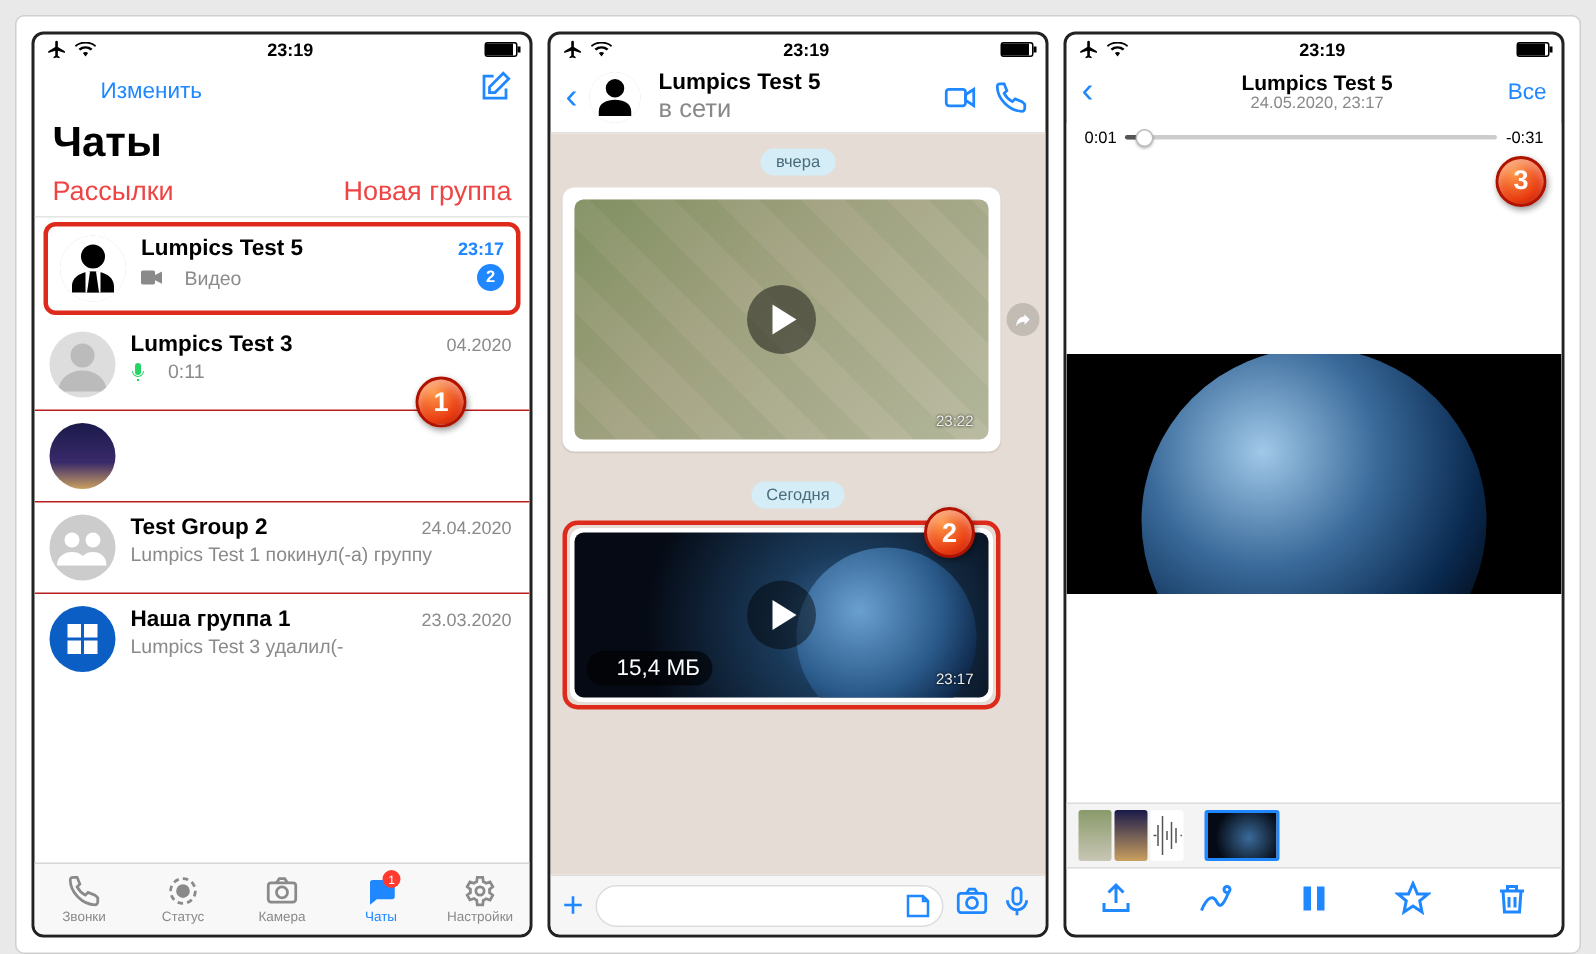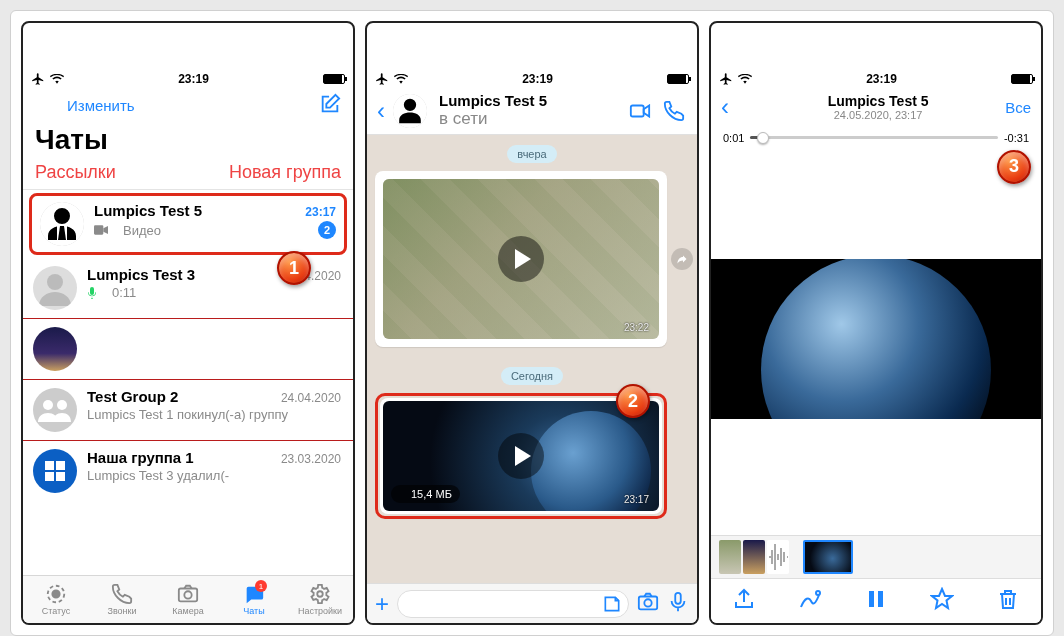--- a/index.html
+++ b/index.html
@@ -26,21 +26,21 @@
     height: 100%;
     display: flex; flex-direction: column;
     overflow: hidden;
     position: relative;
   }
   
   .statusbar {
     height: 20px;
     display: flex; align-items: center; justify-content: space-between;
     padding: 0 8px;
-    font-size: 12px; font-weight: 600; margin-top: 46px;
+    font-size: 12px; font-weight: 600;
   }
   .statusbar .left, .statusbar .right { display:flex; align-items:center; gap:5px; }
   .wifi { width: 14px; height: 10px; }
   .battery { width: 22px; height: 10px; border:1px solid #000; border-radius:2px; position:relative;}
   .battery::after { content:""; position:absolute; right:-3px; top:2px; width:2px; height:4px; background:#000;}
   .battery .fill { background:#000; height:100%; width:90%; }
   
   .nav1 { display:flex; justify-content:space-between; align-items:center; padding:4px 12px; color:#1f87ff; font-size:15px;margin-left:32px;}
   .compose-icon svg { width:22px; height:22px; }
   .h1 { font-size:28px; font-weight:700; padding:2px 12px 6px;}
@@ -81,21 +81,21 @@
   .msg .media { width:100%; height:160px; border-radius:6px; position:relative; overflow:hidden; background:linear-gradient(135deg,#7a8a5c,#a9a488 40%,#c8c6b4);}
   .playbtn { position:absolute; top:50%; left:50%; transform:translate(-50%,-50%); width:46px; height:46px; background:rgba(0,0,0,.45); border-radius:50%; display:flex; align-items:center; justify-content:center;}
   .playbtn::after { content:""; border-left:16px solid #fff; border-top:10px solid transparent; border-bottom:10px solid transparent; margin-left:4px;}
   .msgtime { position:absolute; bottom:6px; right:10px; font-size:10px; color:#eee; text-shadow:0 0 2px #000;}
   .fwdbtn { position:absolute; right:-26px; top:50%; transform:translateY(-50%); width:22px; height:22px; background:rgba(0,0,0,.15); border-radius:50%; display:flex; align-items:center; justify-content:center;}
   .fwdbtn svg{width:12px;height:12px;fill:#fff;}
   .msg2 { margin:4px 24px 4px 2px; border:3px solid #de2a1a; border-radius:10px; padding:2px; position:relative;}
   .msg2 .inner { background:#fff; border-radius:8px; padding:3px; position:relative;}
   .msg2 .media2 { height:110px; border-radius:6px; background:radial-gradient(circle at 65% 55%, #3a6a9a 0%, #1a3a5a 25%, #050a14 70%); position:relative; overflow:hidden;}
   .earth { position:absolute; right:8px; bottom:-20px; width:120px; height:120px; border-radius:50%; background:radial-gradient(circle at 35% 35%, #6aa0d0, #2a5a8a 50%, #0a2040 80%);}
-  .sizechip { position:absolute; left:8px; bottom:8px; background:rgba(0,0,0,.6); color:#fff; font-size:11px; padding:3px 8px 3px 6px; border-radius:12px; display:flex; align-items:center; gap:4px;}
+  .sizechip { position:absolute; left:8px; bottom:8px; background:rgba(0,0,0,.6); color:#fff; font-size:15px; padding:3px 8px 3px 6px; border-radius:12px; display:flex; align-items:center; gap:4px;}
   .inputbar { height:40px; background:#f6f6f6; border-top:1px solid #ddd; display:flex; align-items:center; padding:0 8px; gap:8px;}
   .inputbar .plus { color:#1f87ff; font-size:24px; font-weight:300;}
   .msginput { flex:1; height:28px; background:#fff; border:1px solid #ddd; border-radius:14px; position:relative;}
   .sticker { position:absolute; right:6px; top:3px; color:#1f87ff;}
   .ibicon { color:#1f87ff;}
   .ibicon svg { width:22px; height:22px;}
   
   .vhead { display:flex; align-items:center; padding:4px 10px 6px;}
   .vhead .back { flex:0 0 30px;}
   .vhead .mid { flex:1; text-align:center; line-height:1.15;}
@@ -246,30 +246,30 @@
           </div>
           <div class="row2">
               <span class="preview">Lumpics Test 3 удалил(-</span>
             </div>
         </div>
       </div>
     </div>
     <div class="tabbar">
       <div class="tab">
           <svg viewBox="0 0 24 24" fill="none" stroke="currentColor" stroke-width="2">
+            <path d="M22 17v3a2 2 0 0 1-2 2c-9 0-18-9-18-18a2 2 0 0 1 2-2h3l2 5-2 2a14 14 0 0 0 6 6l2-2 5 2z"></path>
+          </svg>
+          <span>Звонки</span>
+        </div>
+      <div class="tab">
+          <svg viewBox="0 0 24 24" fill="none" stroke="currentColor" stroke-width="2">
             <circle cx="12" cy="12" r="9" stroke-dasharray="4 3"></circle>
             <circle cx="12" cy="12" r="4" fill="currentColor"></circle>
           </svg>
           <span>Статус</span>
-        </div>
-      <div class="tab">
-          <svg viewBox="0 0 24 24" fill="none" stroke="currentColor" stroke-width="2">
-            <path d="M22 17v3a2 2 0 0 1-2 2c-9 0-18-9-18-18a2 2 0 0 1 2-2h3l2 5-2 2a14 14 0 0 0 6 6l2-2 5 2z"></path>
-          </svg>
-          <span>Звонки</span>
         </div>
       <div class="tab">
           <svg viewBox="0 0 24 24" fill="none" stroke="currentColor" stroke-width="2">
             <rect x="2" y="6" width="20" height="14" rx="2"></rect>
             <circle cx="12" cy="13" r="4"></circle>
             <path d="M8 6l2-3h4l2 3"></path>
           </svg>
           <span>Камера</span>
         </div>
       <div class="tab active">

